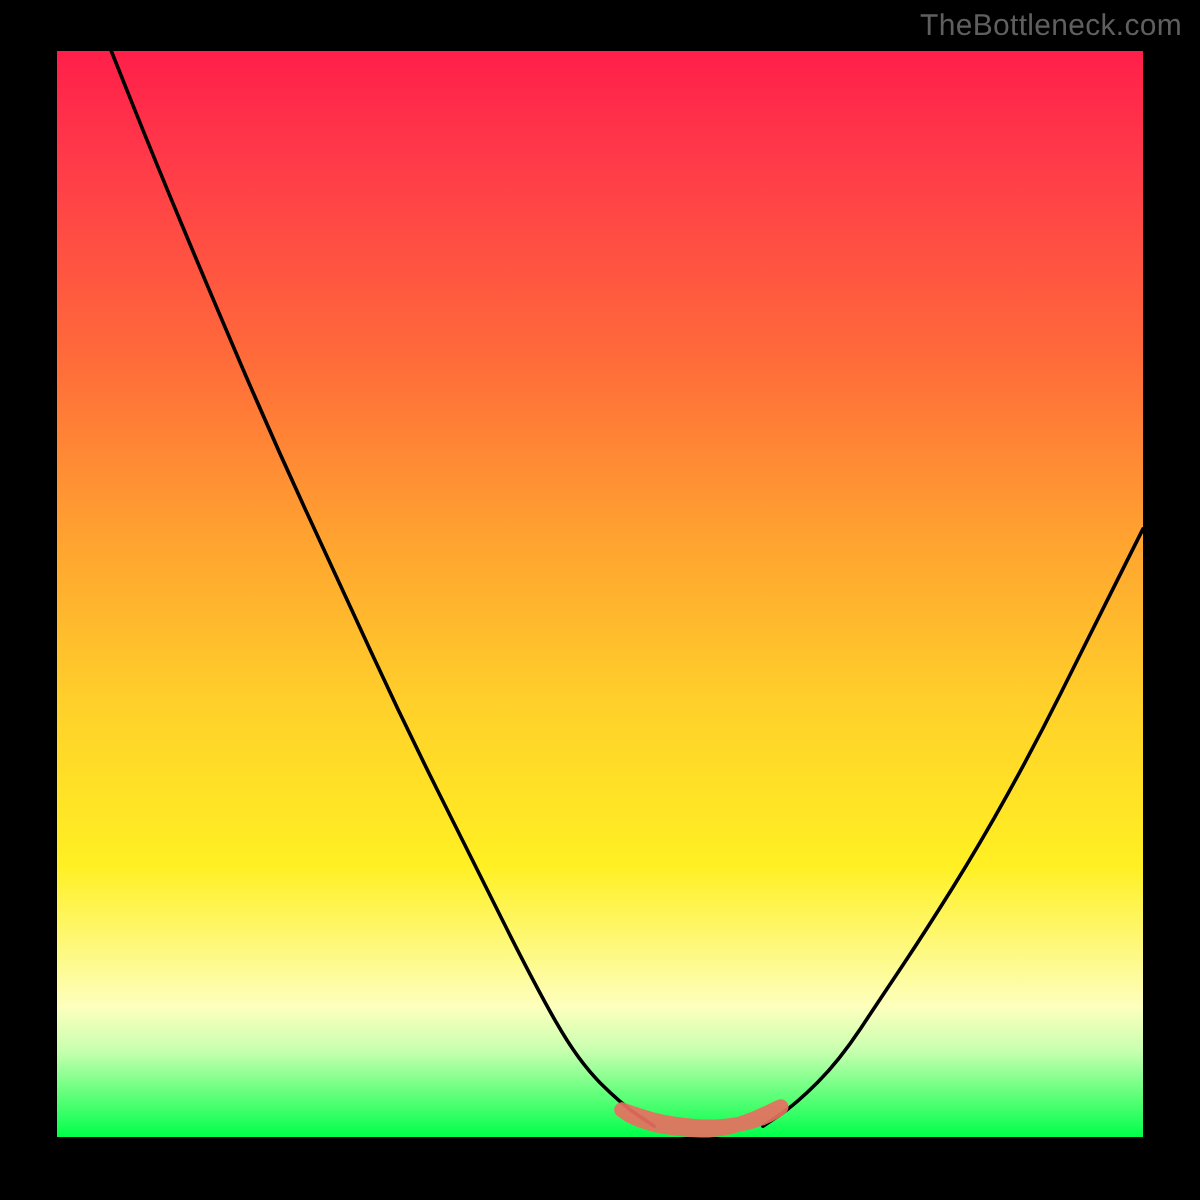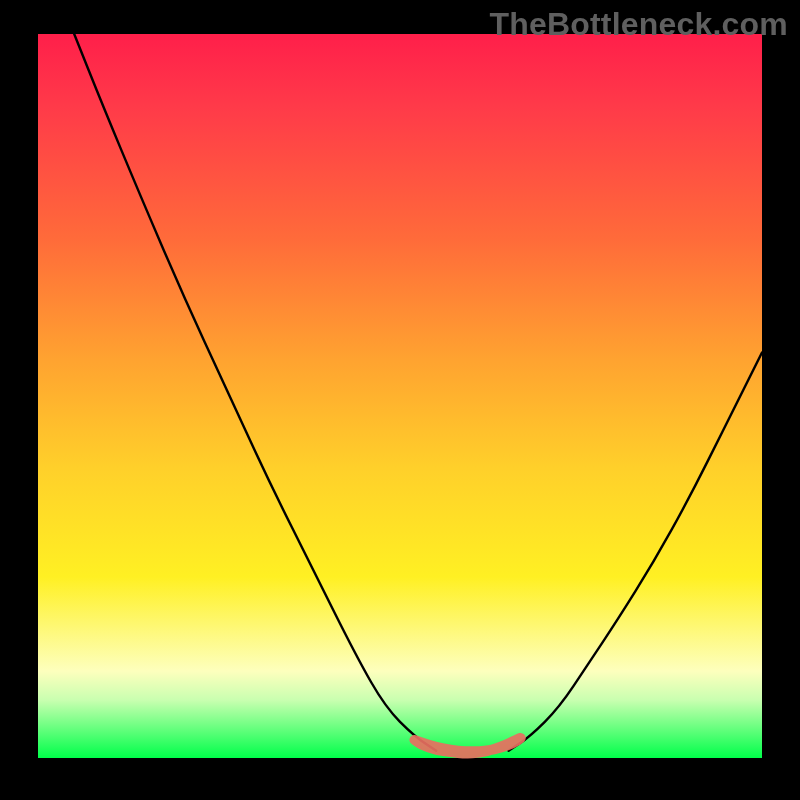--- a/index.html
+++ b/index.html
@@ -15,22 +15,22 @@
     position: relative;
     width: 800px;
     height: 800px;
     background: #000;
   }
   .watermark {
     position: absolute;
     top: 6px;
     right: 12px;
     color: #5f5f5f;
-    font-size: 32px;
-    font-weight: 700;
+    font-size: 20px;
+    font-weight: 400;
     letter-spacing: 0.2px;
     z-index: 10;
   }
   .plot-area {
     position: absolute;
     left: 38px;
     top: 34px;
     width: 724px;
     height: 724px;
     

